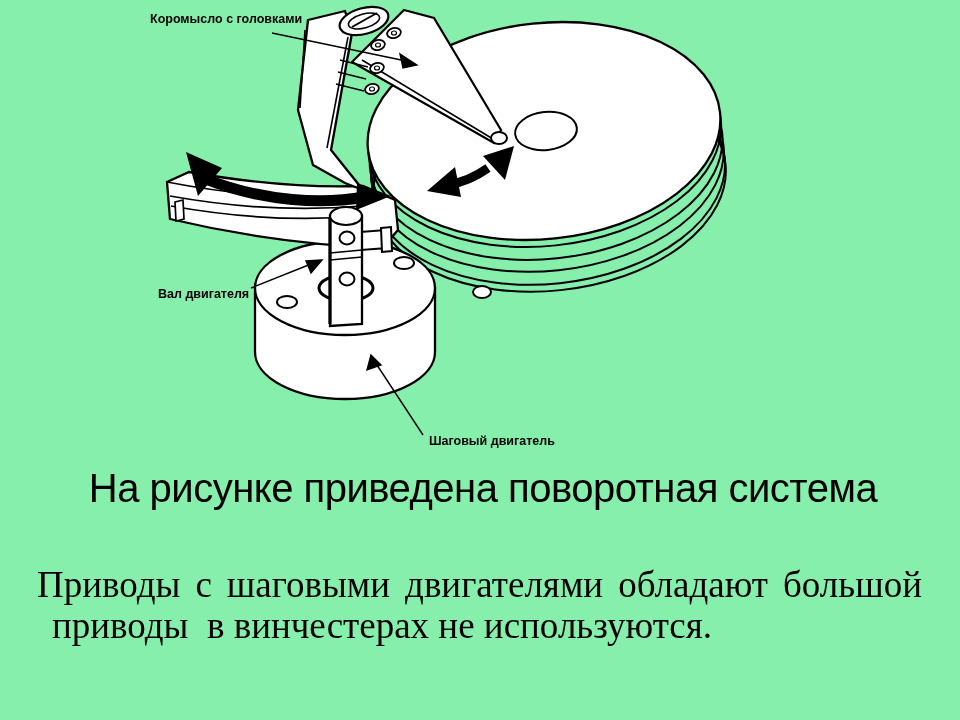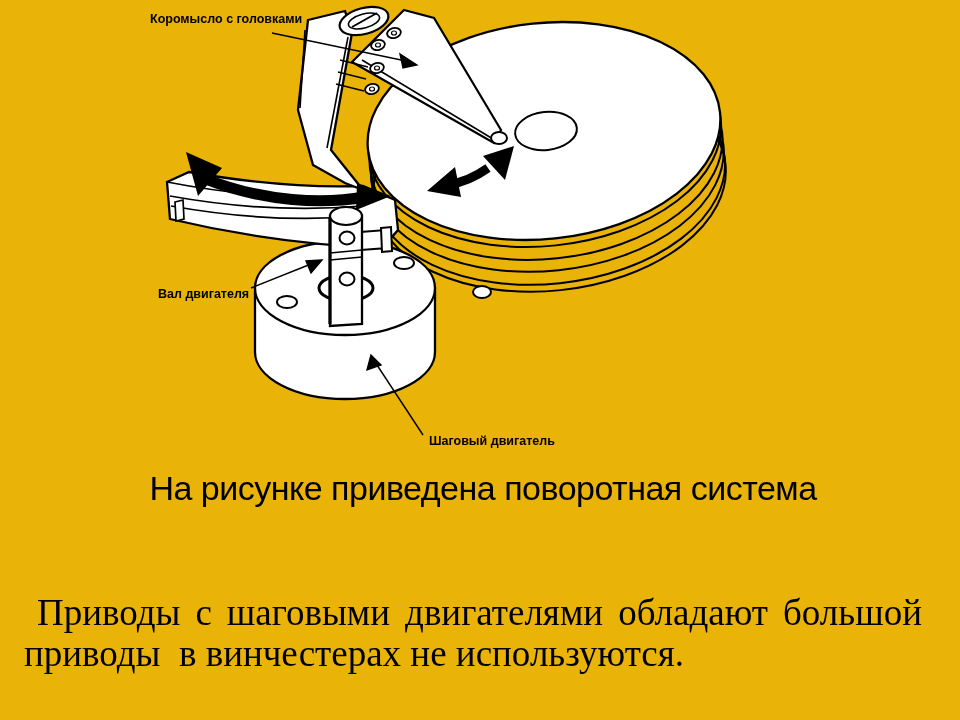--- a/index.html
+++ b/index.html
@@ -1,47 +1,46 @@
 <!DOCTYPE html>
 <html><head>
 <meta charset="utf-8">
 <style>
   html,body{margin:0;padding:0;}
   body{
     width:960px;height:720px;position:relative;overflow:hidden;
     background:#ffffff;color:#000000;
     font-family:"Liberation Sans",sans-serif;
   }
-  .slide{position:absolute;inset:0;background:#eab308;}
+  .slide{position:absolute;inset:0;background:#86efac;}
   .diagram{position:absolute;left:0;top:0;width:960px;height:462px;}
   svg text{
     font-family:"Liberation Sans",sans-serif;
     font-size:12.5px;font-weight:bold;fill:#000;
   }
   .caption-title{
     position:absolute;left:63px;top:471px;width:840px;
     text-align:center;
     font-family:"Liberation Sans",sans-serif;
-    font-size:34px;line-height:34px;letter-spacing:-0.5px;
+    font-size:40px;line-height:34px;letter-spacing:-0.5px;
     color:#000;
   }
   .body-par{
     position:absolute;left:24px;top:564px;width:898px;
     font-family:"Liberation Serif",serif;
     font-size:37px;line-height:41px;color:#000;
   }
   .body-par .just{
     text-align:justify;
     -moz-text-align-last:justify;
     text-align-last:justify;
     white-space:nowrap;
-    margin-top:28px;
   }
   .body-par .ind{text-indent:13px;}
-  .body-par .last{text-align:left;white-space:pre-wrap;}
+  .body-par .last{text-align:left;white-space:pre-wrap;margin-left:28px;}
 </style>
 </head>
 <body>
 
 <div class="slide">
 
   <svg class="diagram" viewBox="0 0 960 462" xmlns="http://www.w3.org/2000/svg">
 
     <g stroke="#000" fill="none" stroke-width="2">
       <ellipse cx="544" cy="131" rx="177" ry="108" transform="rotate(-6 544 131) translate(0 7)"></ellipse>

